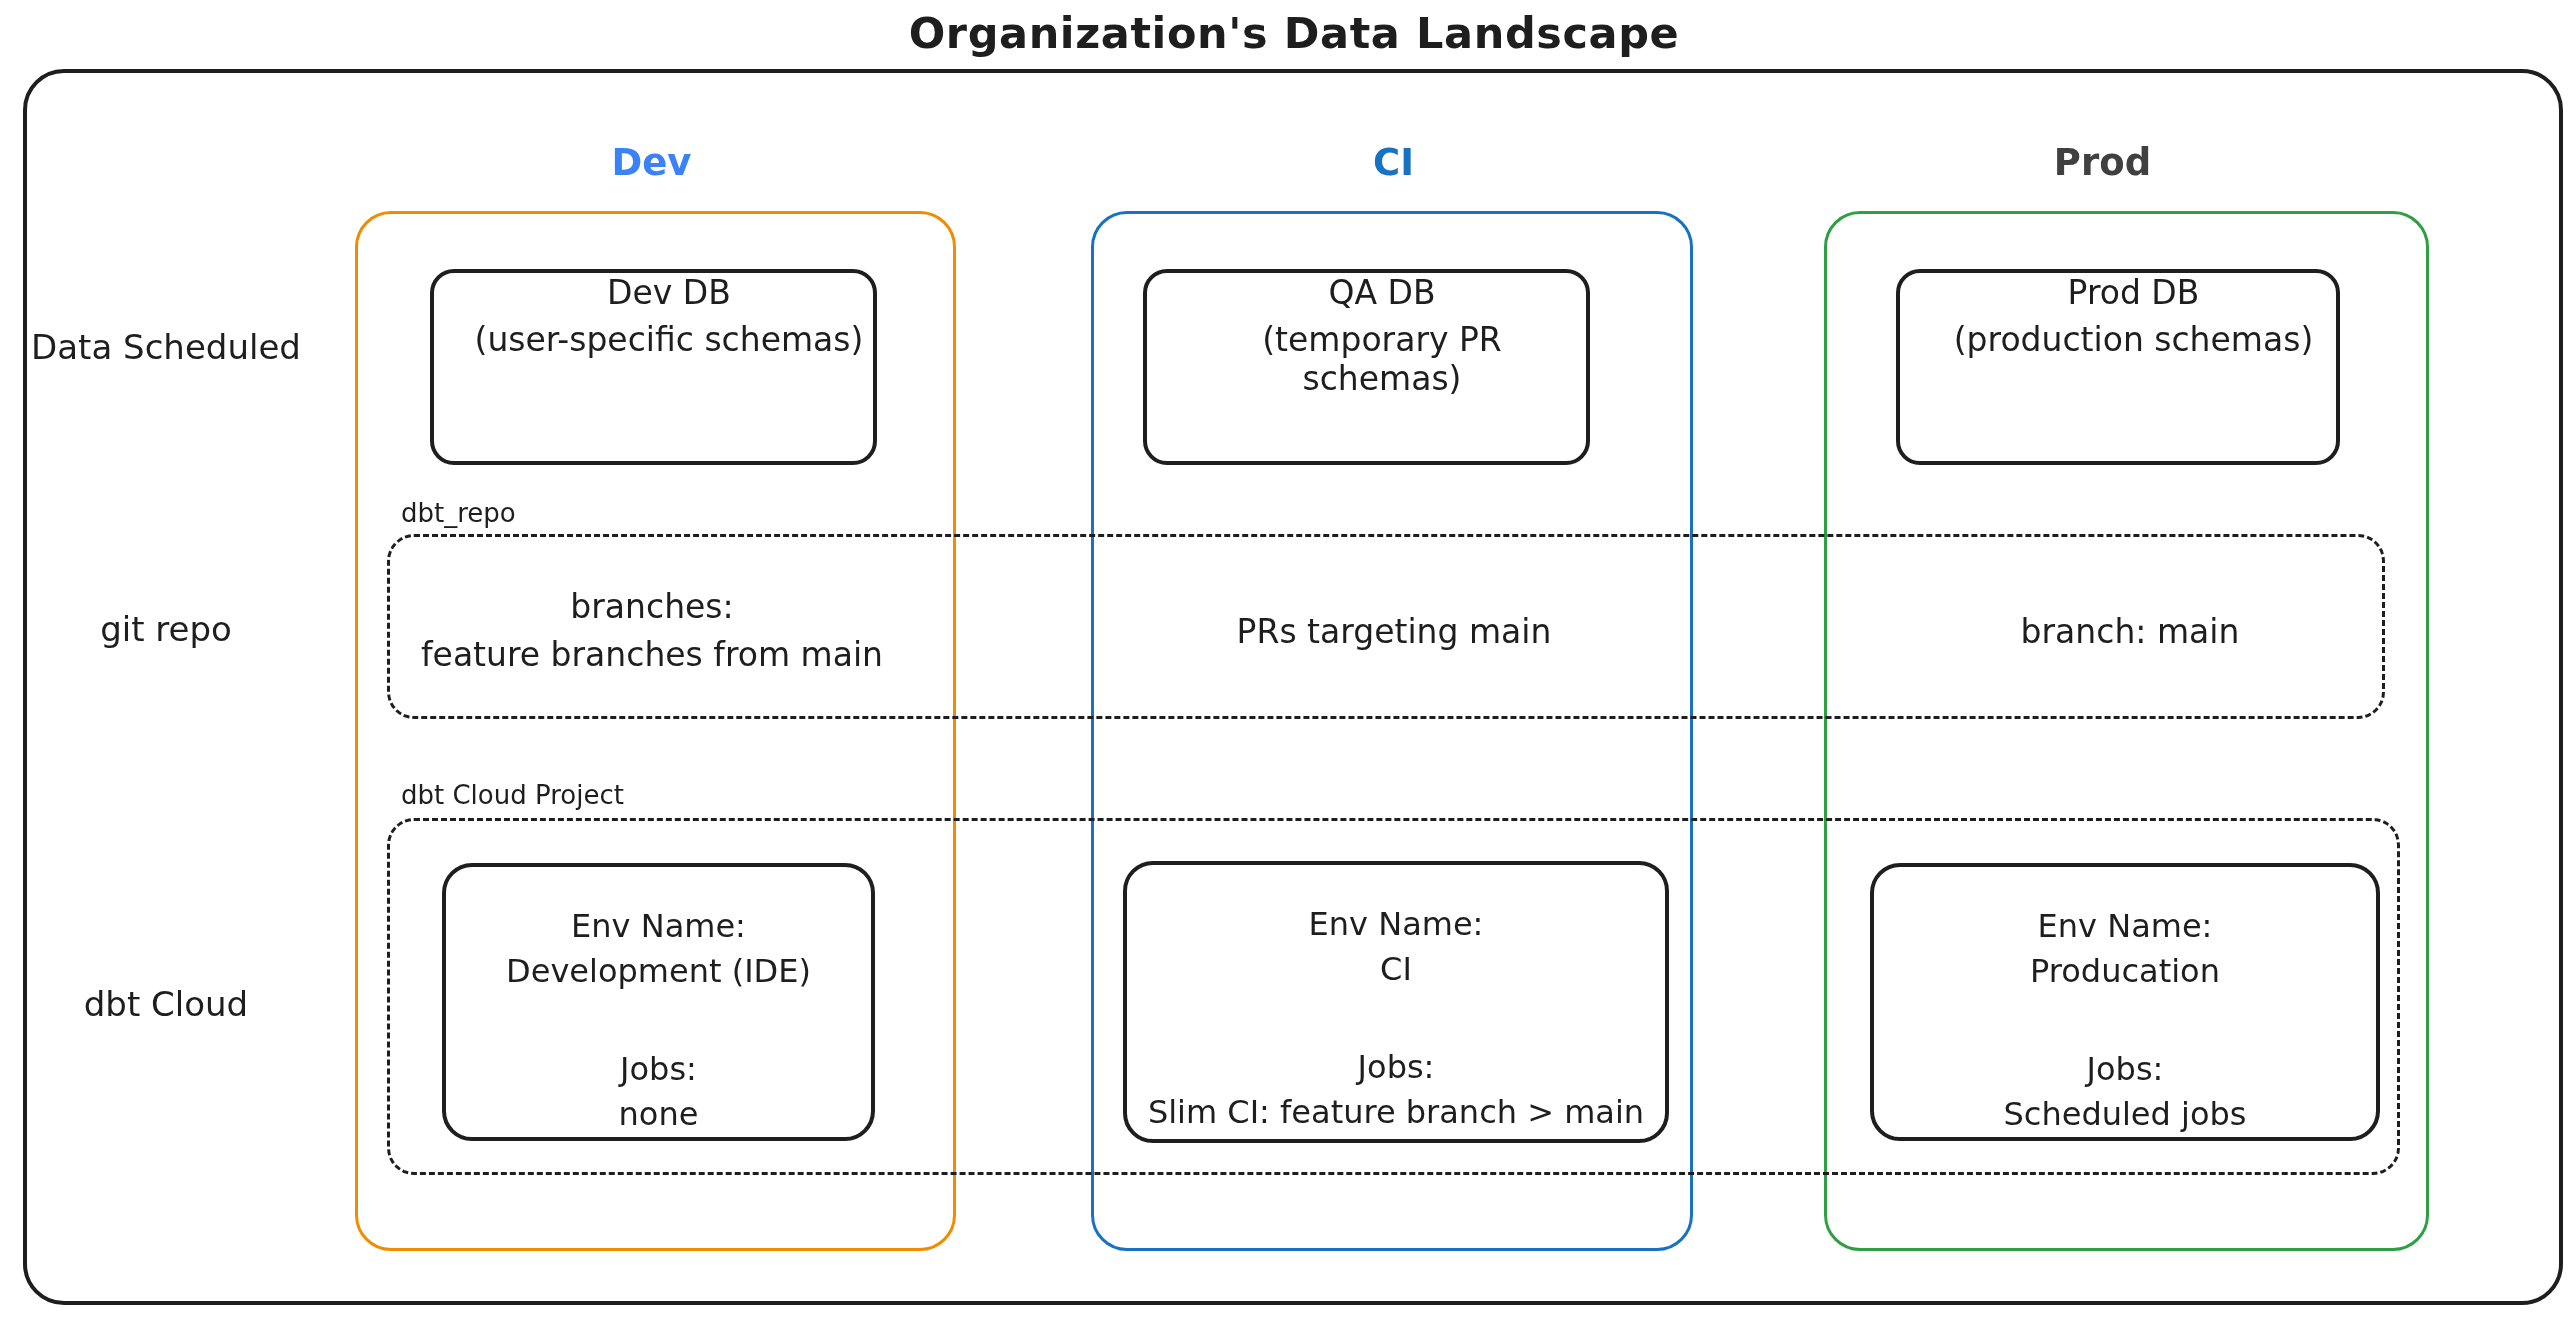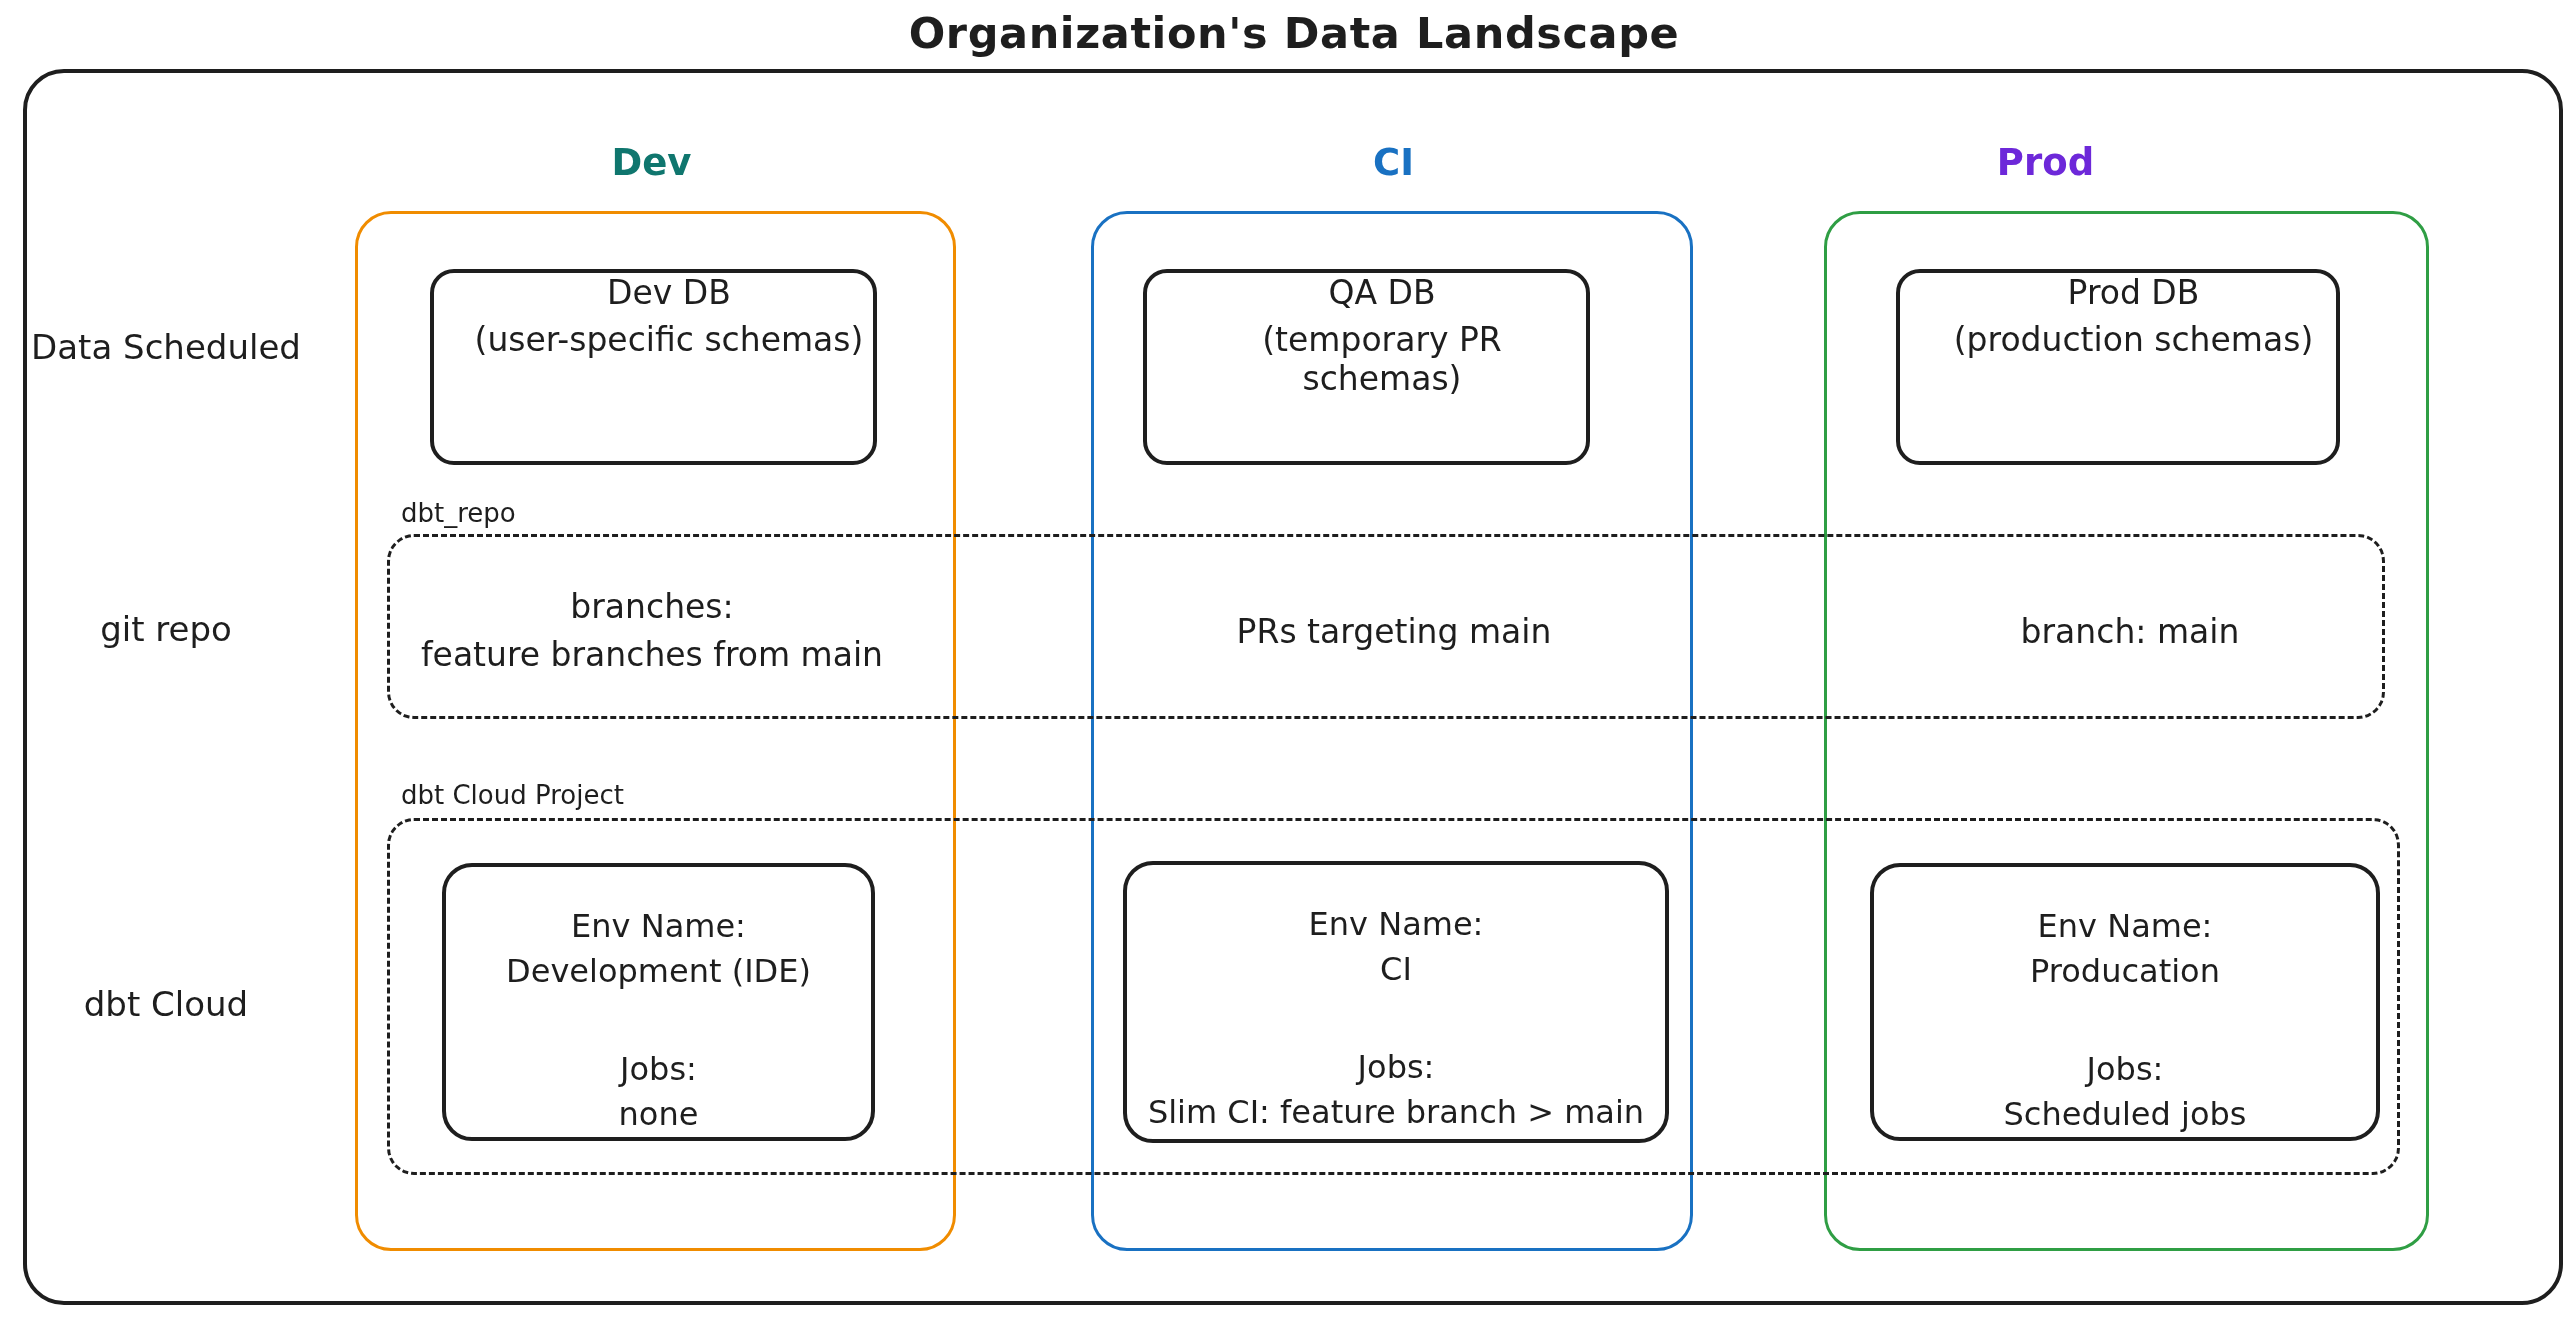--- a/index.html
+++ b/index.html
@@ -19,23 +19,23 @@
   }
   .frame{
     position:absolute;left:16.6px;top:69px;width:2540px;height:1236px;
     border:4.1px solid #1e1e1e;border-radius:41px;
     box-sizing:border-box;
   }
   .col-header{
     position:absolute;top:141px;width:237px;text-align:center;
     font-size:37px;font-weight:bold;
   }
-  .col-header.dev{left:527px;color:#0f766e;}
+  .col-header.dev{left:527px;color:#3b82f6;}
   .col-header.ci{left:1269px;color:#1971c2;}
-  .col-header.prod{left:1921px;color:#6d28d9;}
+  .col-header.prod{left:1978px;color:#404040;}
   .col-box{
     position:absolute;top:211px;height:1040px;
     border-radius:36px;box-sizing:border-box;background:transparent;
   }
   .col-box.dev{left:349px;width:601px;border:3.6px solid #f08c00;}
   .col-box.ci{left:1085px;width:602px;border:3.6px solid #1971c2;}
   .col-box.prod{left:1818px;width:605px;border:3.6px solid #2f9e44;}
   .row-label{
     position:absolute;left:24px;width:272px;text-align:center;
     font-size:34px;line-height:1.3;

